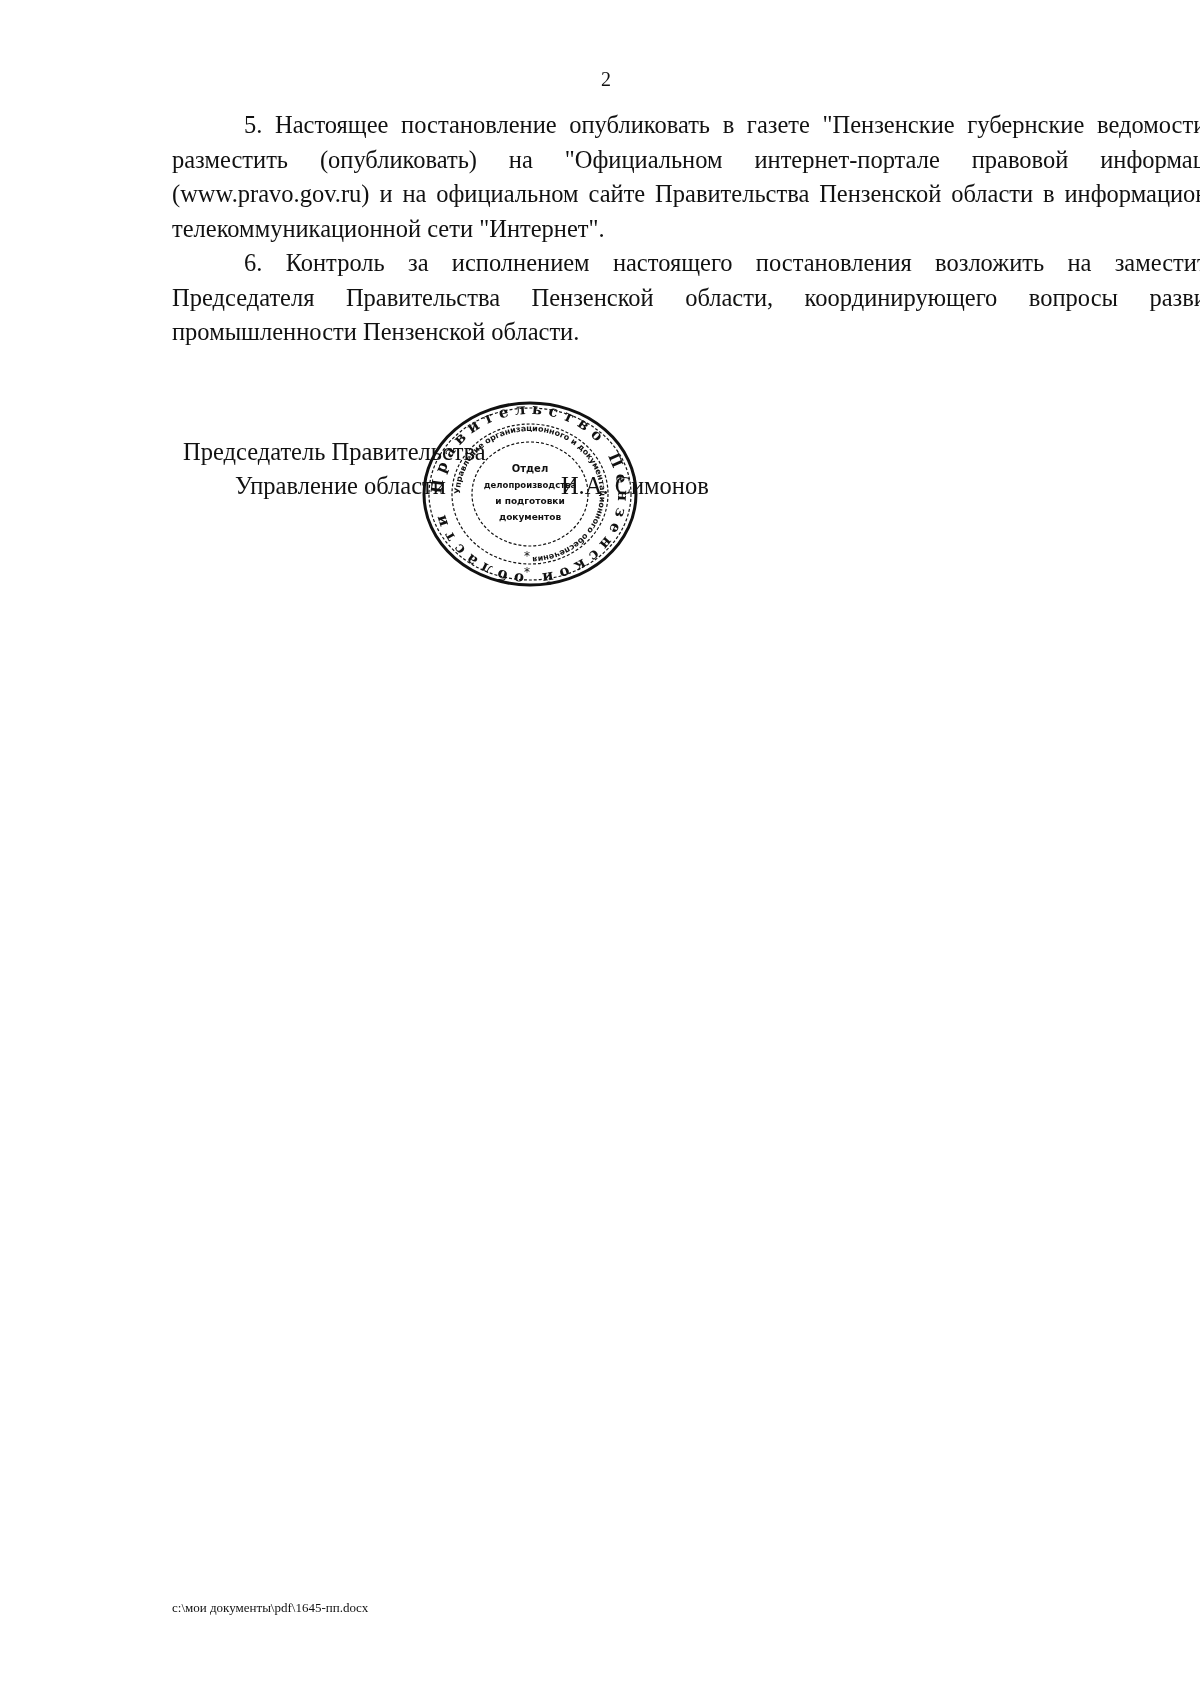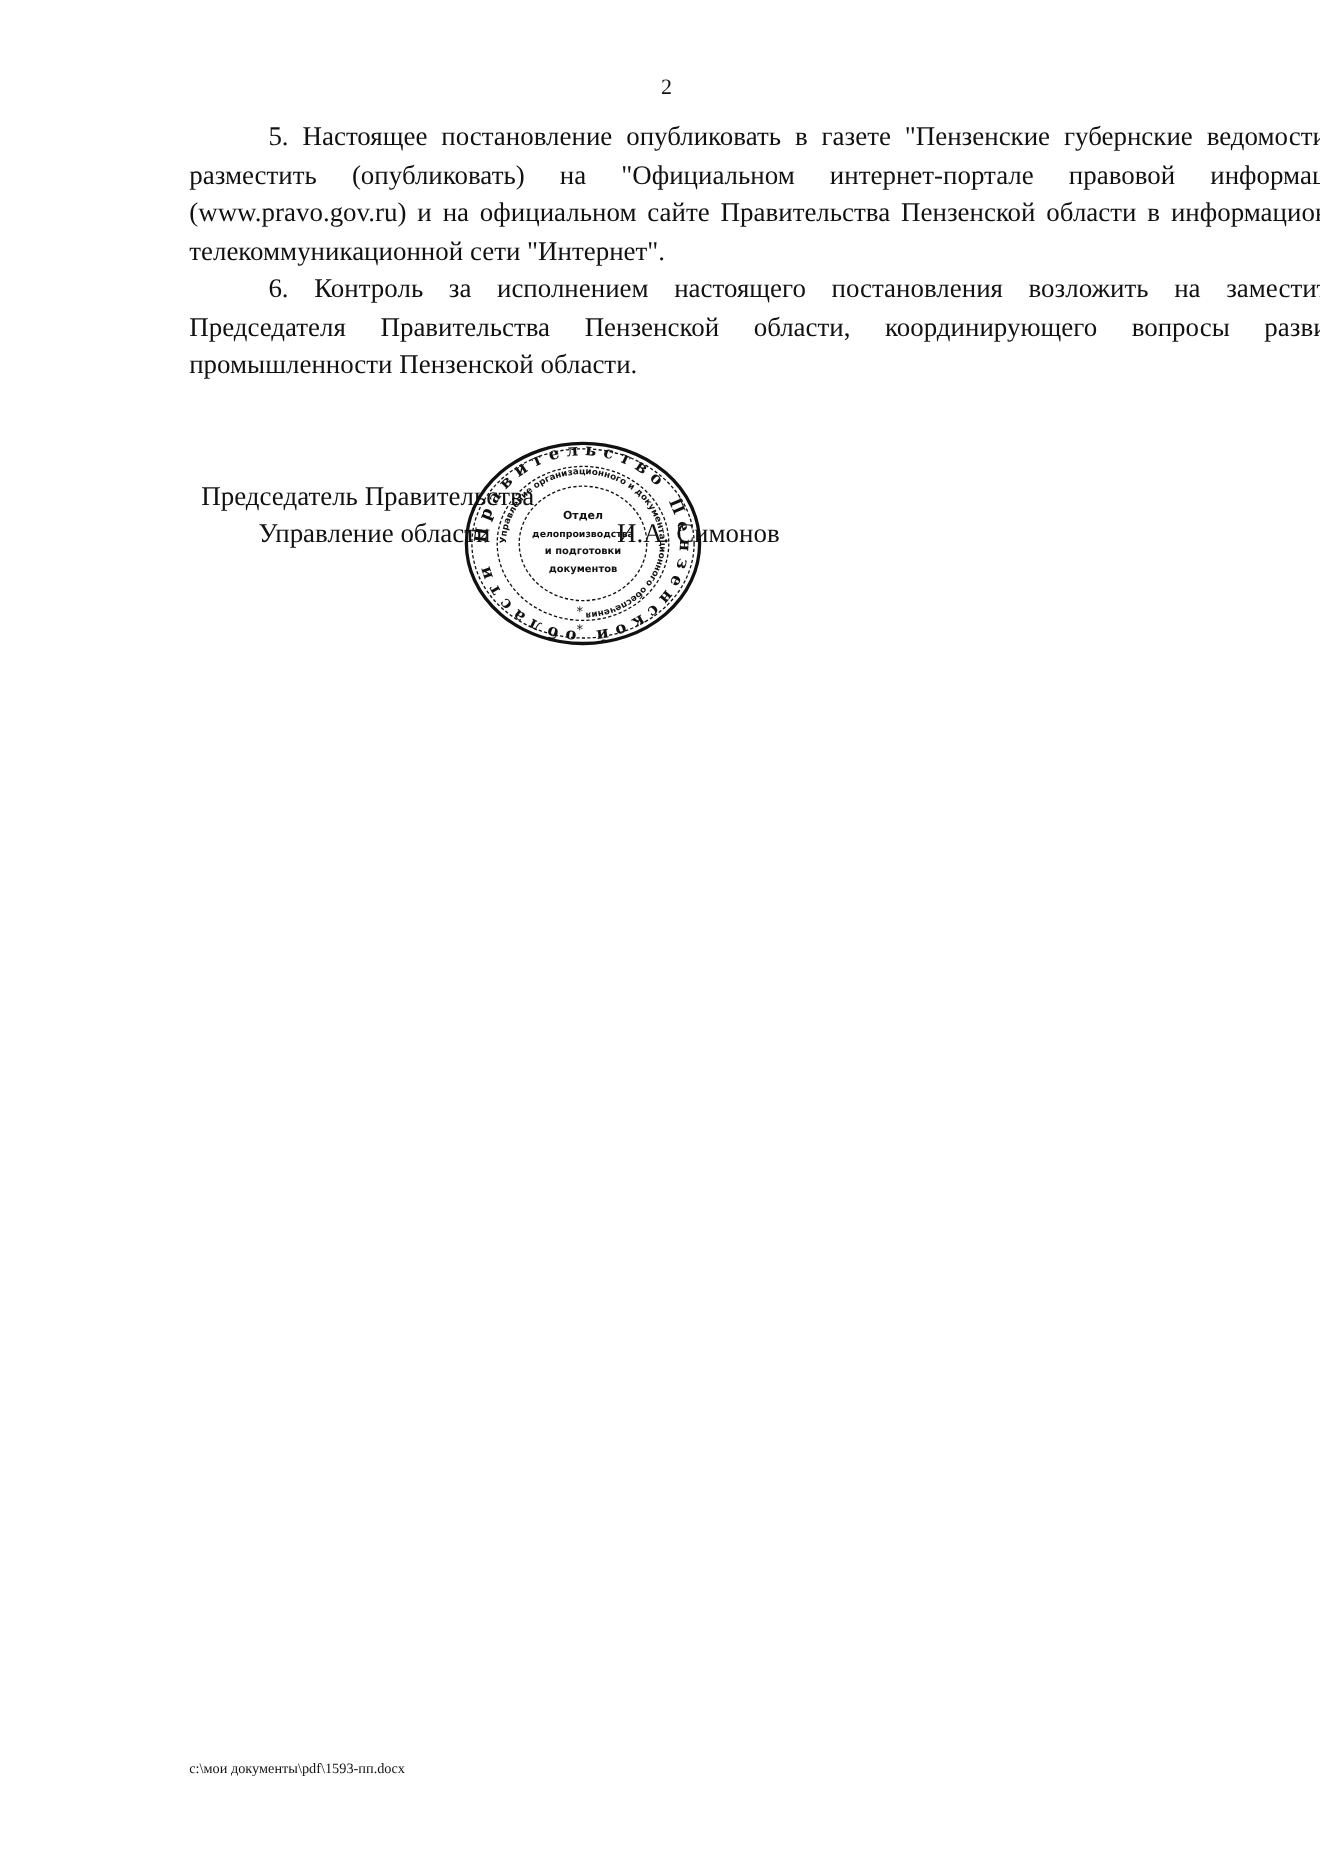--- a/index.html
+++ b/index.html
@@ -48,13 +48,13 @@
   <g font-family="DejaVu Sans, sans-serif" font-size="10" font-weight="bold" fill="#111" text-anchor="middle">
     <text x="110" y="72">Отдел</text>
     <text x="110" y="88" font-size="8.5">делопроизводства</text>
     <text x="110" y="104" font-size="9">и подготовки</text>
     <text x="110" y="120" font-size="9">документов</text>
   </g>
   <text x="104" y="160" font-size="12" fill="#111" font-family="DejaVu Sans, sans-serif">*</text>
   <text x="104" y="176" font-size="12" fill="#111" font-family="DejaVu Sans, sans-serif">*</text>
 </svg>
 
-<div class="footer">c:\мои документы\pdf\1593-пп.docx</div>
+<div class="footer">c:\мои документы\pdf\1645-пп.docx</div>
 
 </body></html>

